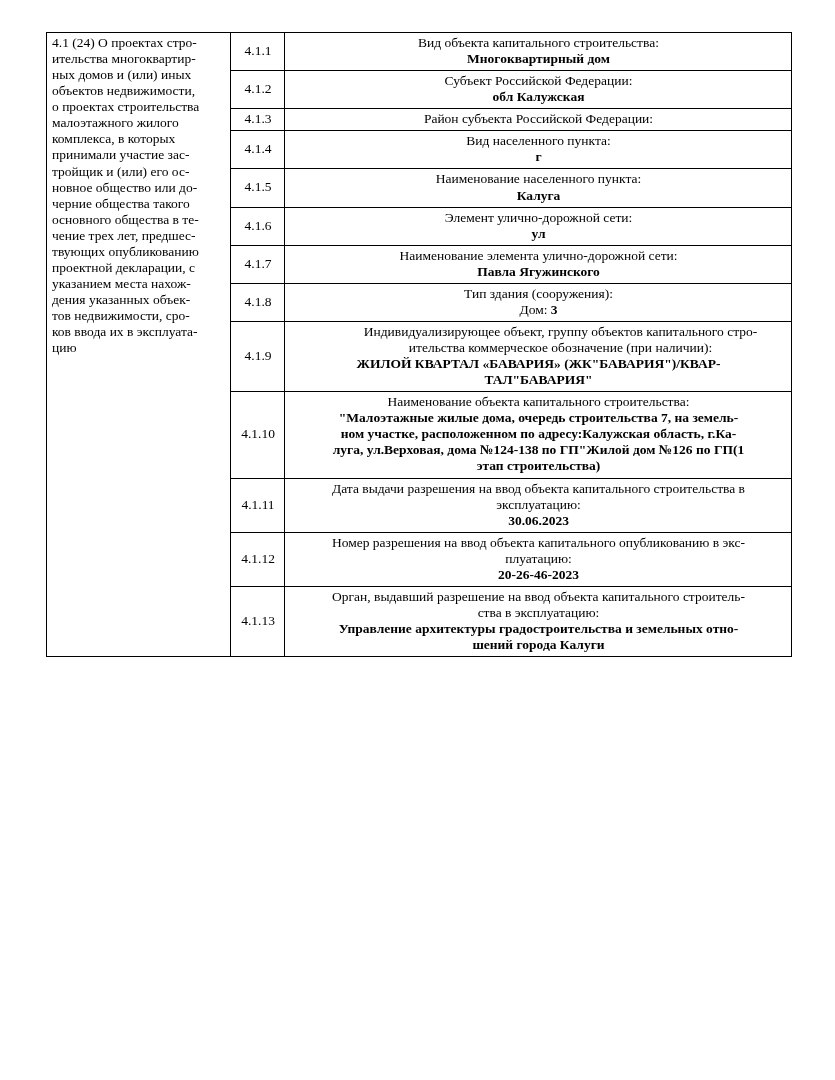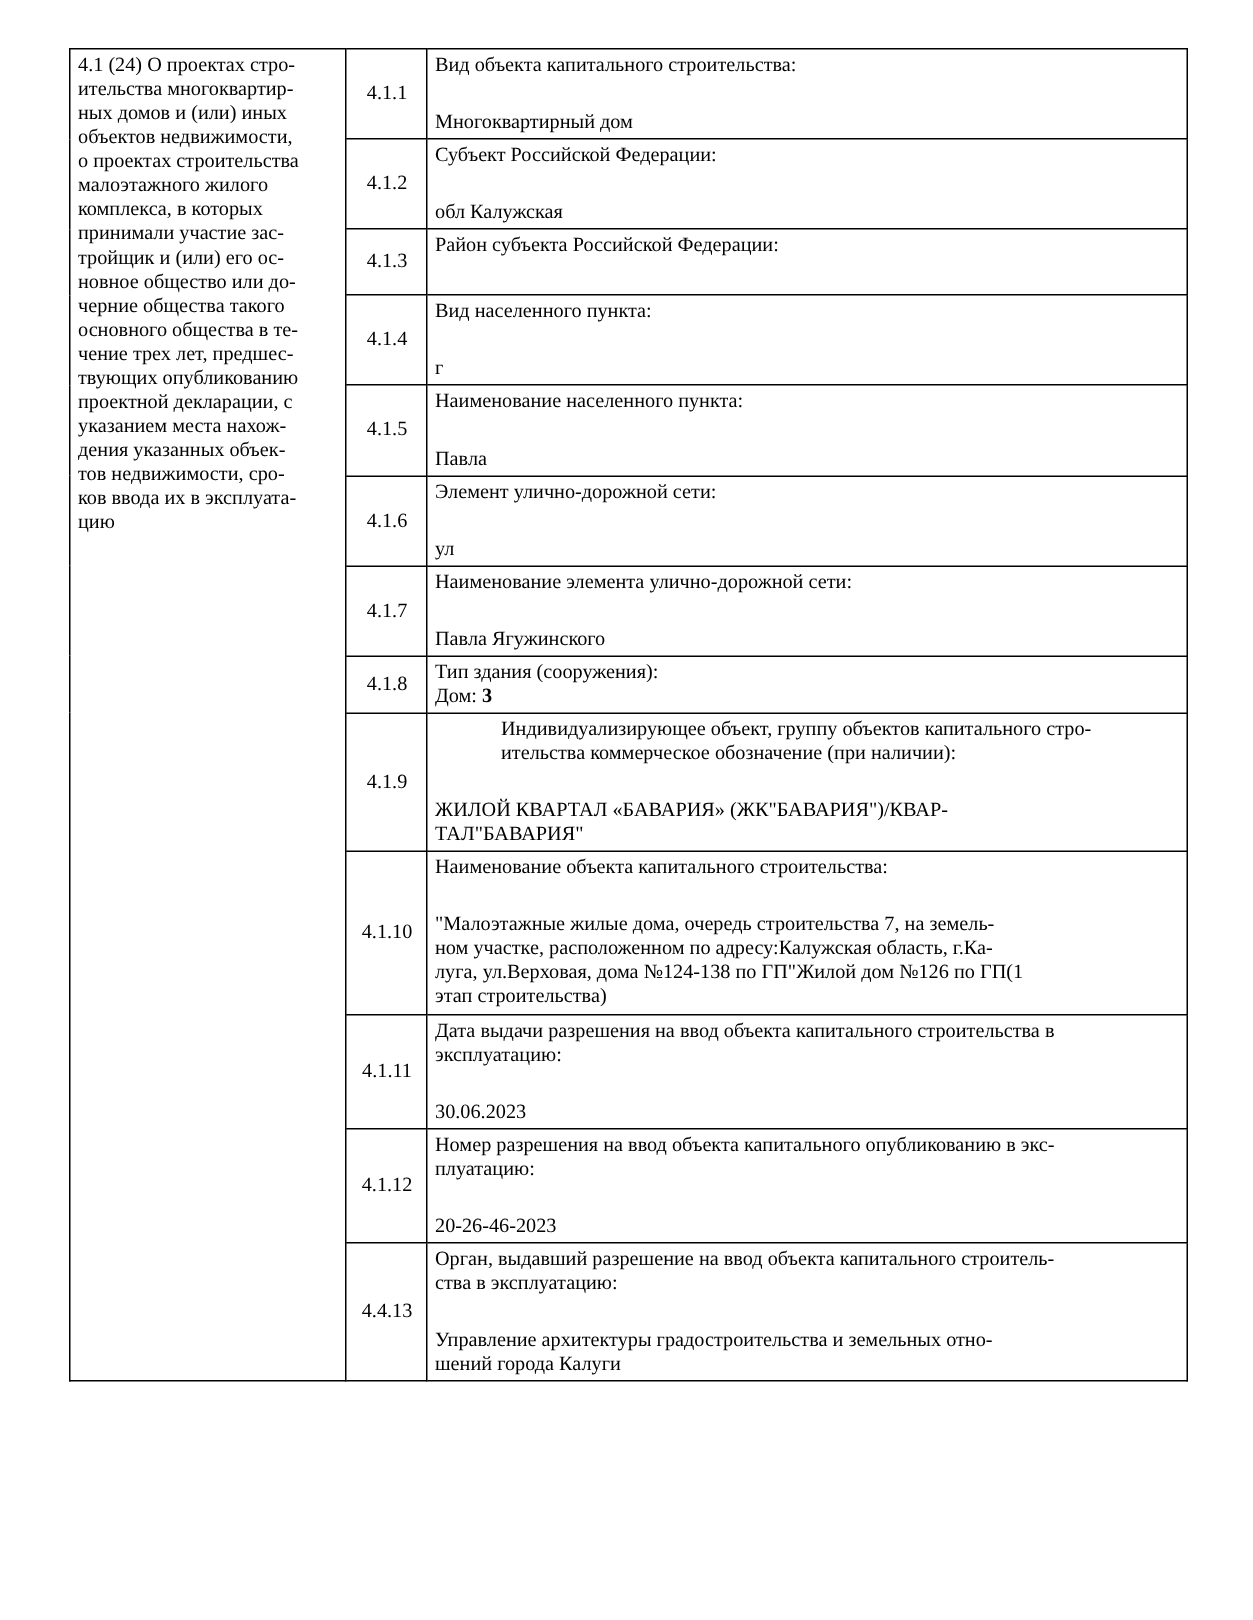--- a/index.html
+++ b/index.html
@@ -49,28 +49,28 @@
     vertical-align: middle;
     font-size: 13.5px;
     padding-left: 6px;
   }
   td.num-cell.mid {
     vertical-align: middle;
   }
   td.val-cell {
     font-size: 13.5px;
     line-height: 1.22;
+    text-align: center;
   }
   td.val-cell .q {
     display: block;
   }
   td.val-cell .a {
     display: block;
-    font-weight: normal;
-    margin-top: 22px;
+    font-weight: bold;
   }
   td.val-cell .inline-a {
     font-weight: bold;
   }
   .vmid { vertical-align: middle; }
 </style>
 </head>
 <body>
 
 <div class="page">
@@ -126,21 +126,21 @@
         <td class="num-cell mid">4.1.4</td>
         <td class="val-cell">
           <span class="q">Вид населенного пункта:</span>
           <span class="a">г</span>
         </td>
       </tr>
       <tr>
         <td class="num-cell mid">4.1.5</td>
         <td class="val-cell">
           <span class="q">Наименование населенного пункта:</span>
-          <span class="a">Павла</span>
+          <span class="a">Калуга</span>
         </td>
       </tr>
       <tr>
         <td class="num-cell mid">4.1.6</td>
         <td class="val-cell">
           <span class="q">Элемент улично-дорожной сети:</span>
           <span class="a">ул</span>
         </td>
       </tr>
       <tr>
@@ -186,21 +186,21 @@
       </tr>
       <tr>
         <td class="num-cell mid">4.1.12</td>
         <td class="val-cell">
           <span class="q" style="white-space: pre-line;">Номер разрешения на ввод объекта капитального опубликованию в экс-
 плуатацию:</span>
           <span class="a">20-26-46-2023</span>
         </td>
       </tr>
       <tr>
-        <td class="num-cell mid">4.4.13</td>
+        <td class="num-cell mid">4.1.13</td>
         <td class="val-cell">
           <span class="q" style="white-space: pre-line;">Орган, выдавший разрешение на ввод объекта капитального строитель-
 ства в эксплуатацию:</span>
           <span class="a" style="white-space: pre-line;">Управление архитектуры градостроительства и земельных отно-
 шений города Калуги</span>
         </td>
       </tr>
     </tbody>
   </table>
 </div>

